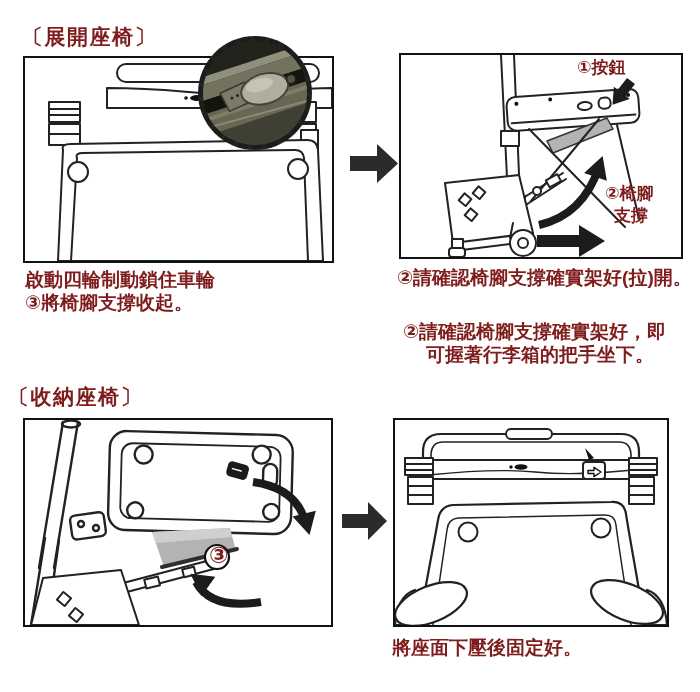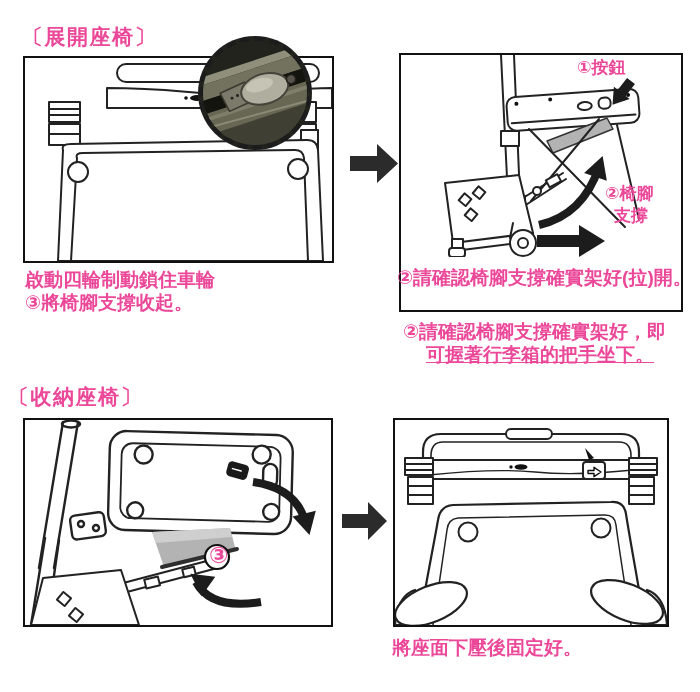--- a/index.html
+++ b/index.html
@@ -1,25 +1,25 @@
 <!DOCTYPE html>
 <html><head>
 <meta charset="utf-8">
 <style>
   html,body{margin:0;padding:0;background:#ffffff;}
   #page{
     position:relative;width:700px;height:692px;background:#fff;
-    font-family:"Liberation Sans","DejaVu Sans",sans-serif;color:#ec4899;
+    font-family:"Liberation Sans","DejaVu Sans",sans-serif;color:#7f1d1d;
     overflow:hidden;
   }
   .sec-header{position:absolute;font-size:21px;font-weight:700;letter-spacing:1.5px;white-space:nowrap;}
   .panel{position:absolute;border:2px solid #111;background:#fff;box-sizing:border-box;overflow:hidden;}
   .panel svg{display:block;}
   .cap{position:absolute;font-size:19px;font-weight:700;line-height:23px;white-space:nowrap;}
-  .cap .line2-indent{margin-left:23px;text-decoration:underline;}
+  .cap .line2-indent{margin-left:23px;}
   .callout{position:absolute;font-size:17px;font-weight:700;white-space:nowrap;line-height:22px;}
   .callout .ind{margin-left:9px;}
   #inset{
     position:absolute;left:198px;top:36px;width:104px;height:104px;
     border:5px dashed #1c1c1c;border-radius:50%;overflow:hidden;background:#23231d;z-index:6;
   }
   .abs{position:absolute;}
   #step3-callout{position:absolute;font-size:23px;font-weight:700;line-height:23px;}
 </style>
 </head>
@@ -71,21 +71,21 @@
         <ellipse cx="58" cy="45" rx="14" ry="6.5" fill="#c6c4b4"></ellipse>
         <circle cx="90" cy="48" r="4.5" fill="#55534a" stroke="#22201a" stroke-width="1.5"></circle>
       </g>
     </svg>
   </div>
 
   <svg class="abs" style="left:350px;top:144px;" width="48" height="39" viewBox="0 0 48 39">
     <polygon points="0,12 27,12 27,0 48,19.5 27,39 27,27 0,27" fill="#2b2b2b"></polygon>
   </svg>
 
-  <div class="panel" style="left:399px;top:53px;width:284px;height:259px;">
+  <div class="panel" style="left:399px;top:53px;width:284px;height:206px;">
     <svg width="280" height="202" viewBox="0 0 280 202">
       <g stroke="#222" stroke-width="2" fill="#ffffff" stroke-linejoin="round" stroke-linecap="round">
         <line x1="100" y1="0" x2="107" y2="143"></line>
         <line x1="113" y1="0" x2="119" y2="143"></line>
         <rect x="100" y="76" width="18" height="15"></rect>
         <rect x="102" y="141" width="22" height="19"></rect>
         <circle cx="113" cy="150" r="3" fill="#fff"></circle>
         <g transform="rotate(-4 170 55)">
           <rect x="106" y="38" width="132" height="34" rx="9"></rect>
           <line x1="110" y1="64" x2="234" y2="64"></line>

